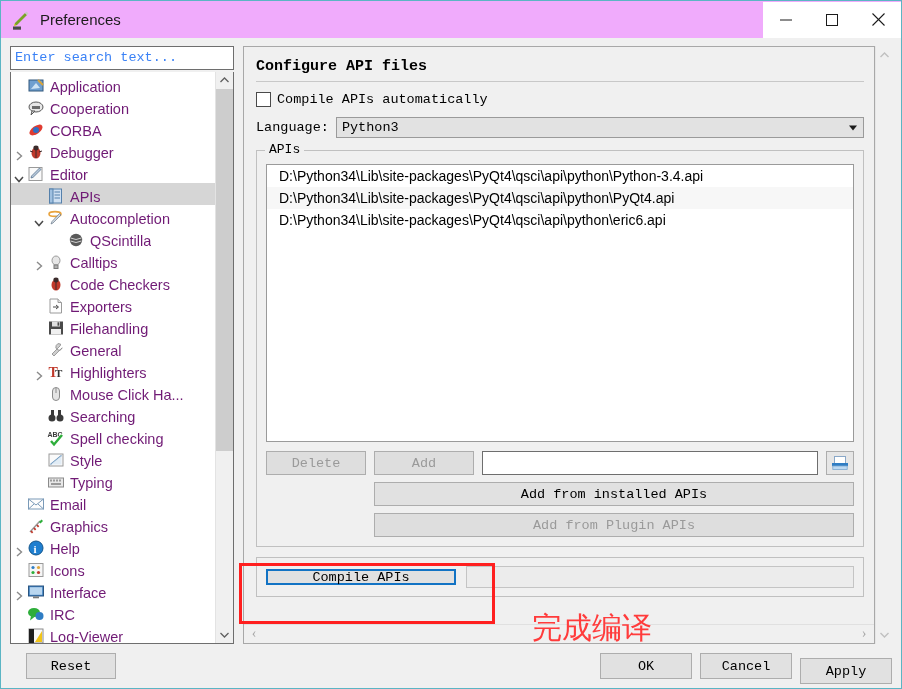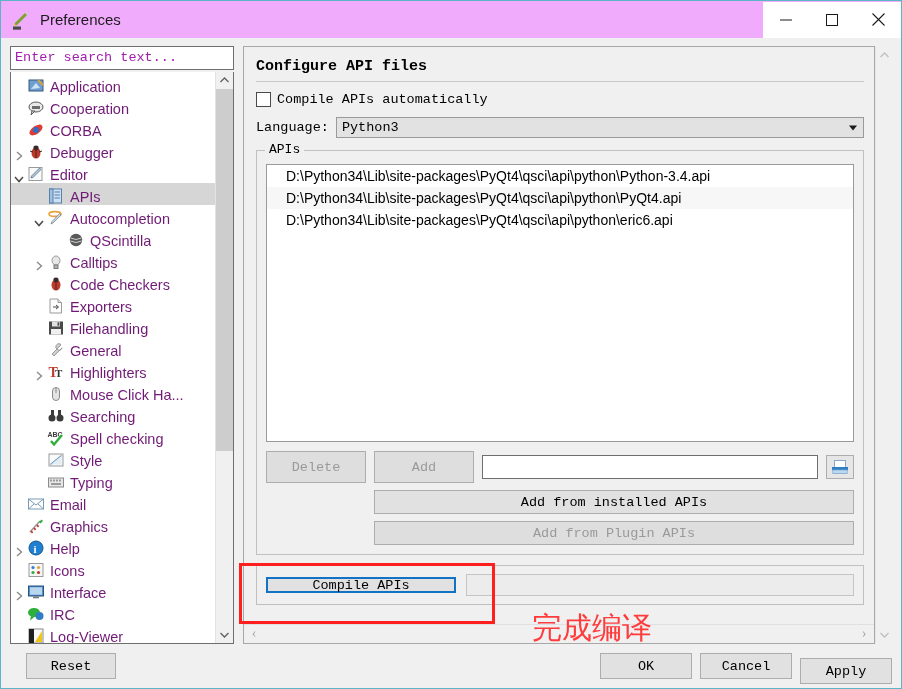--- a/index.html
+++ b/index.html
@@ -70,21 +70,21 @@
     flex-direction: column;
     min-height: 0;
   }
   #search-input {
     height: 24px;
     box-sizing: border-box;
     border: 1px solid #6e6e6e;
     background: #ffffff;
     font-family: "Liberation Mono", monospace;
     font-size: 13.5px;
-    color: #a21caf;
+    color: #3b82f6;
     padding: 0 4px;
     line-height: 22px;
     white-space: nowrap;
     overflow: hidden;
   }
   #tree-wrap {
     margin-top: 2px;
     flex: 1 1 auto;
     border: 1px solid #6e6e6e;
     border-top: none;
@@ -242,33 +242,33 @@
     margin-top: 13px;
     height: 278px;
     border: 1px solid #9a9a9a;
     background: #ffffff;
     overflow: hidden;
     box-sizing: border-box;
   }
   .api-row {
     height: 22px;
     line-height: 22px;
-    padding-left: 19px;
+    padding-left: 12px;
     font-size: 14px;
     white-space: nowrap;
     color: #000;
     font-family: "Liberation Sans", sans-serif;
   }
   .api-row.alt { background: #f7f7f7; }
 
   .btn-row { display: flex; align-items: center; margin-top: 9px; }
   .qbtn {
     border: 1px solid #adadad;
     background: #e1e1e1;
-    height: 32px;
+    height: 24px;
     box-sizing: border-box;
     display: flex; align-items: center; justify-content: center;
     font-family: "Liberation Mono", monospace;
     font-size: 13.5px;
     color: #000;
   }
   .qbtn.disabled { color: #9a9a9a; background: #dedede; }
   #delete-btn { width: 100px; }
   #add-btn { width: 100px; margin-left: 8px; }
   #path-input {

